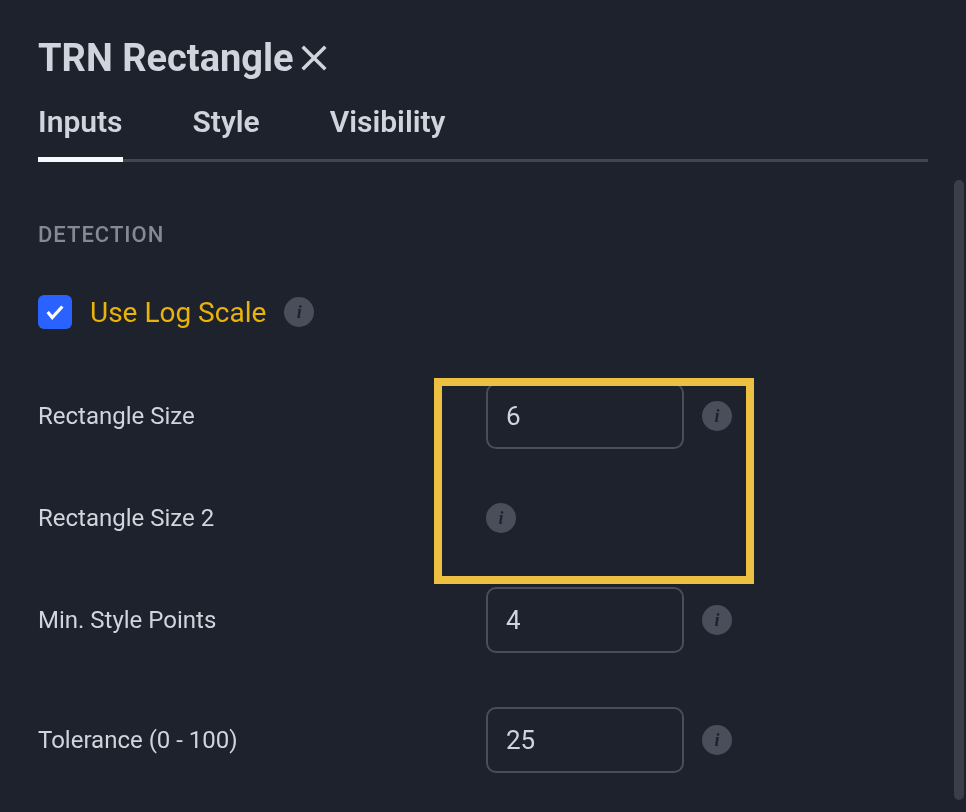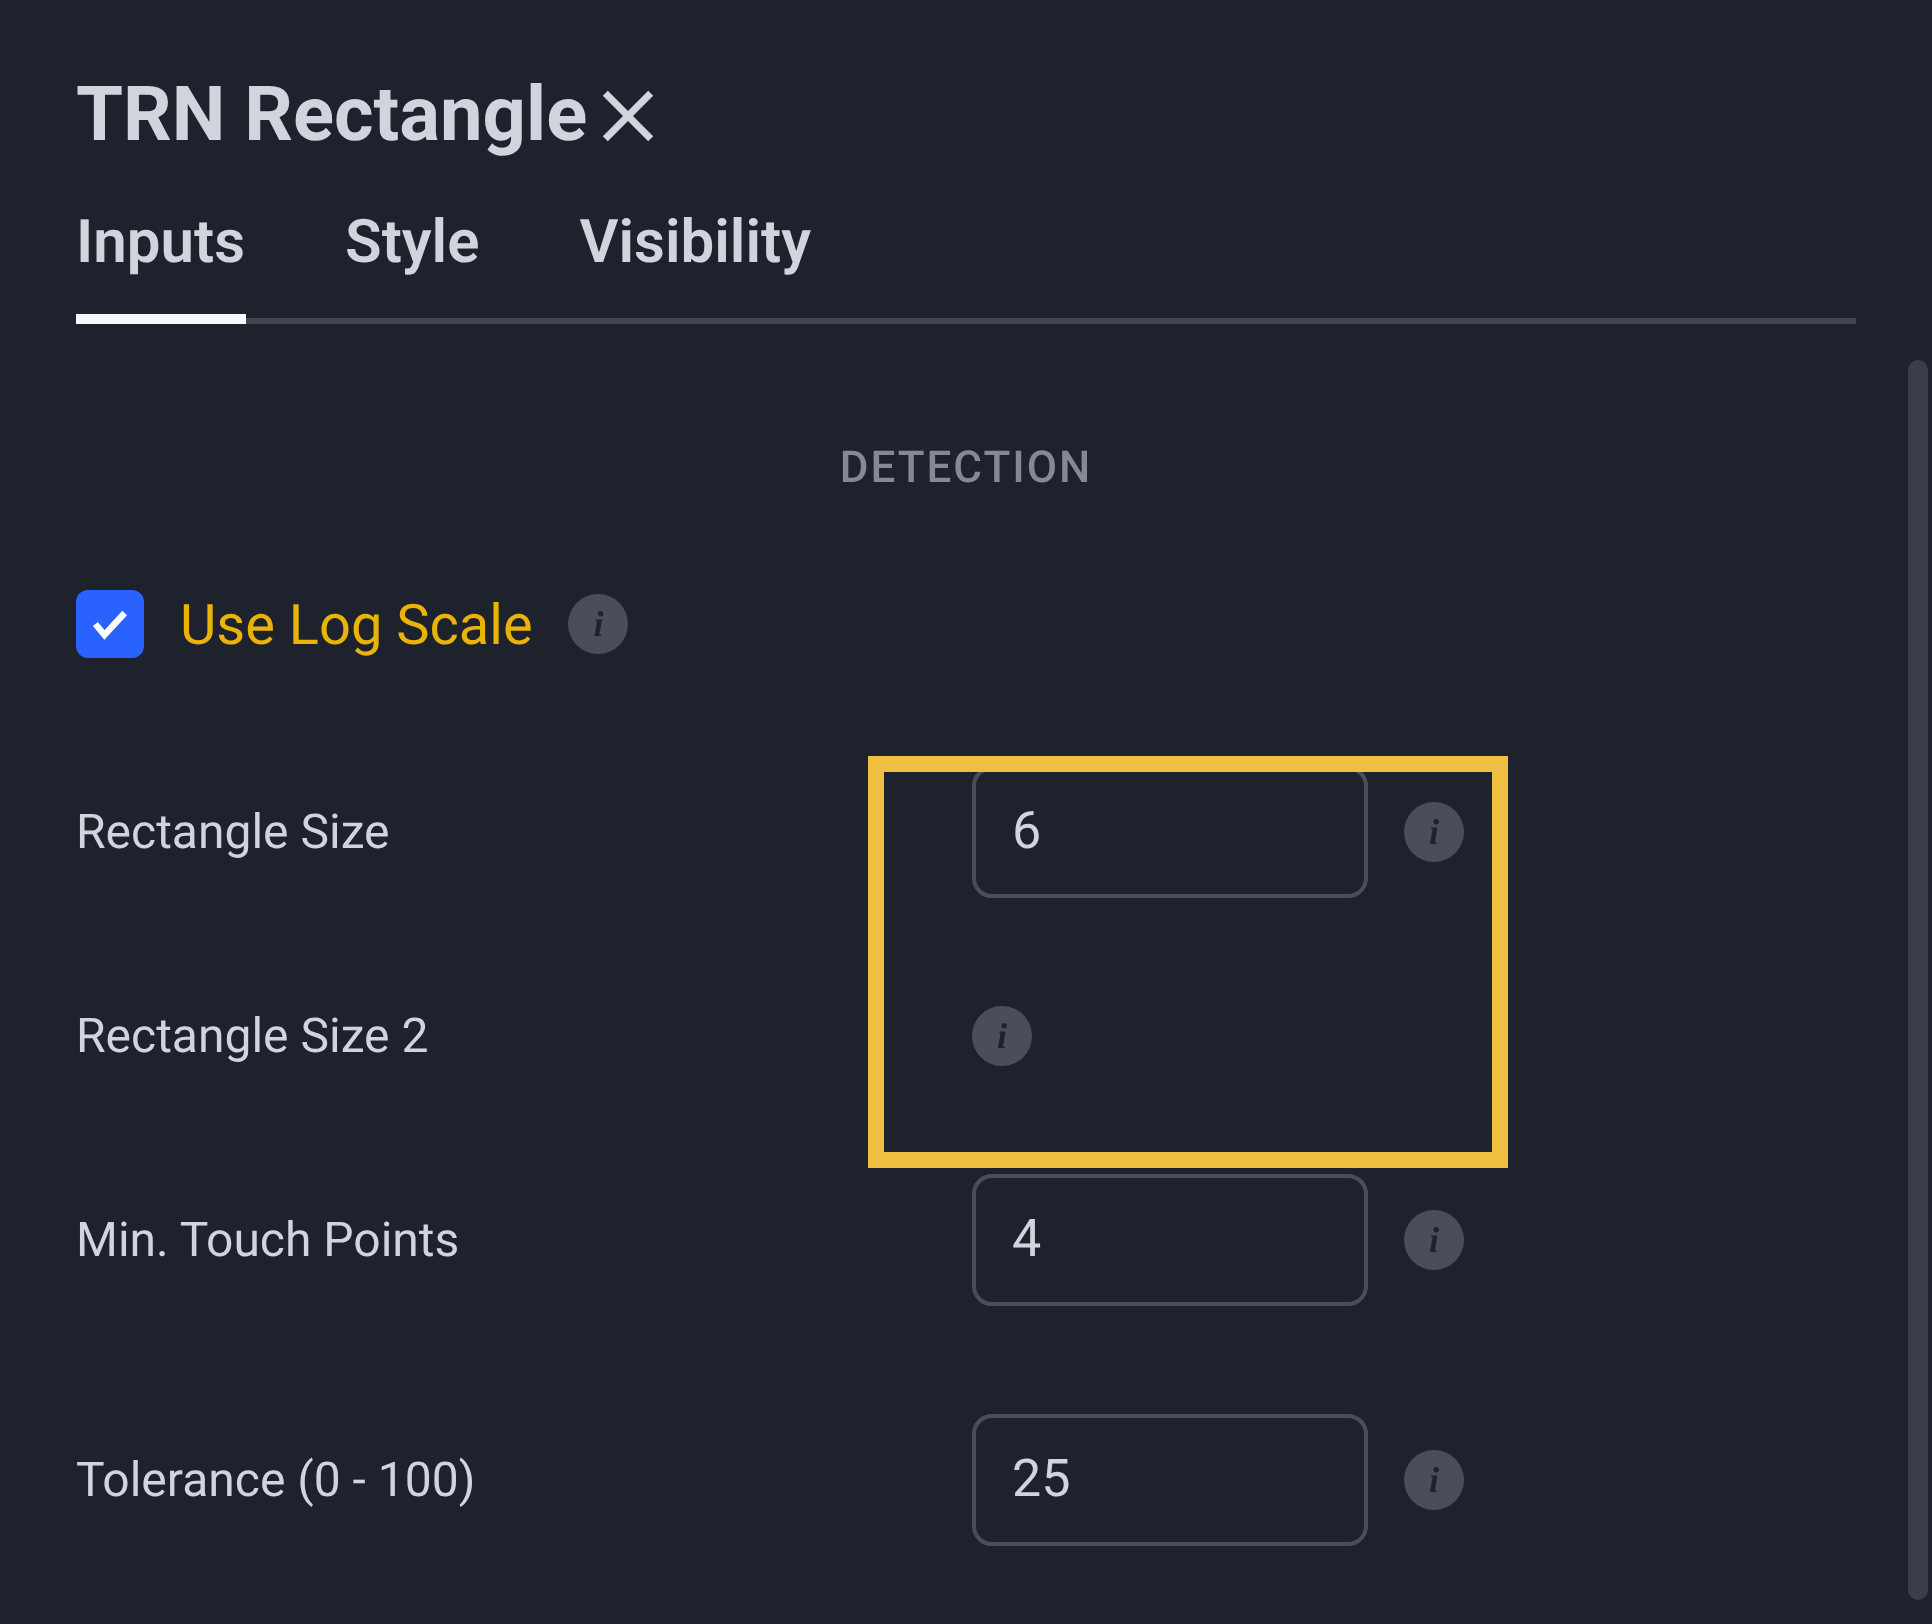--- a/index.html
+++ b/index.html
@@ -41,21 +41,21 @@
       color: #d1d4dc;
     }
     .close-btn svg {
       width: 34px;
       height: 34px;
       stroke: currentColor;
       stroke-width: 2.5;
     }
     .tabs {
       display: flex;
-      gap: 50px;
+      gap: 70px;
       border-bottom: 3px solid #434651;
       position: relative;
     }
     .tab {
       font-size: 30px;
       font-weight: 600;
       color: #d1d4dc;
       padding-bottom: 20px;
       cursor: pointer;
       position: relative;
@@ -71,21 +71,20 @@
     }
     .content {
       padding-top: 60px;
     }
     .section-label {
       font-size: 22px;
       font-weight: 500;
       color: #868993;
       letter-spacing: 1px;
       margin-bottom: 48px;
-      text-align: center;
     }
     .row {
       display: flex;
       align-items: center;
       margin-bottom: 54px;
     }
     .checkbox-row {
       display: flex;
       align-items: center;
       gap: 18px;
@@ -210,21 +209,21 @@
     </div>
 
     <div class="row">
       <div class="field-label">Rectangle Size 2</div>
       <div class="input-wrap">
         <div class="info-icon">i</div>
       </div>
     </div>
 
     <div class="row">
-      <div class="field-label">Min. Touch Points</div>
+      <div class="field-label">Min. Style Points</div>
       <div class="input-wrap">
         <input class="num-input" type="text" value="4" style="">
         <div class="info-icon">i</div>
       </div>
     </div>
 
     <div class="row">
       <div class="field-label">Tolerance (0 - 100)</div>
       <div class="input-wrap">
         <input class="num-input" type="text" value="25" style="">

